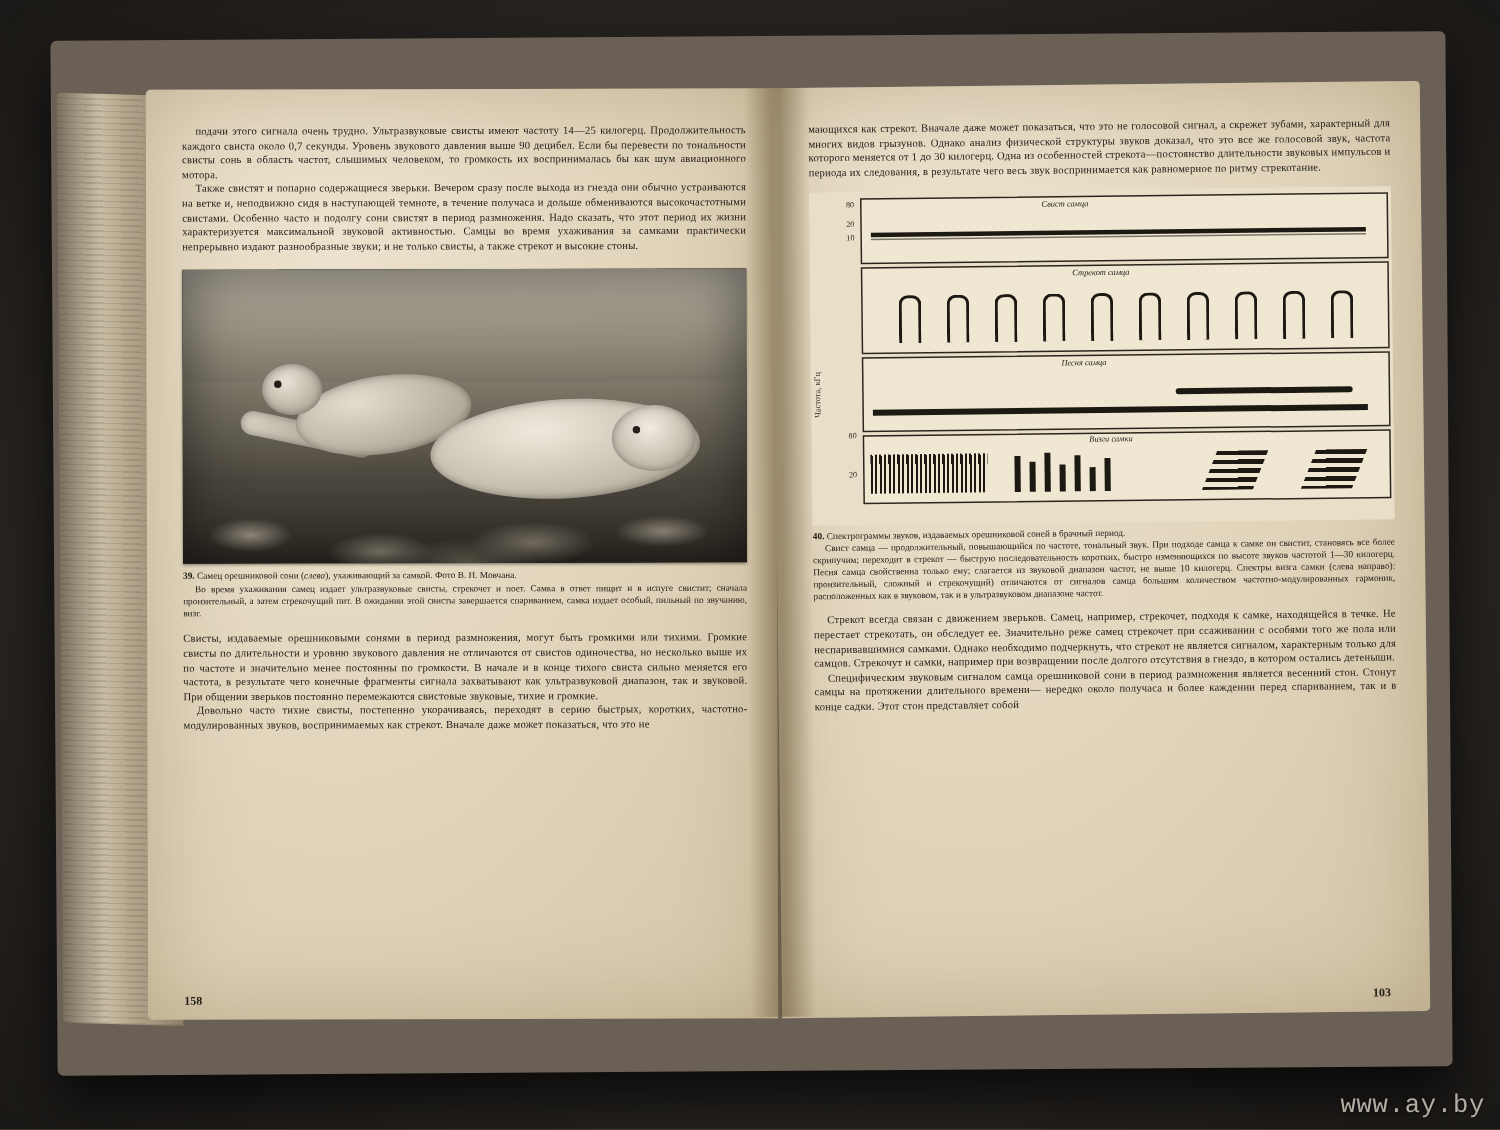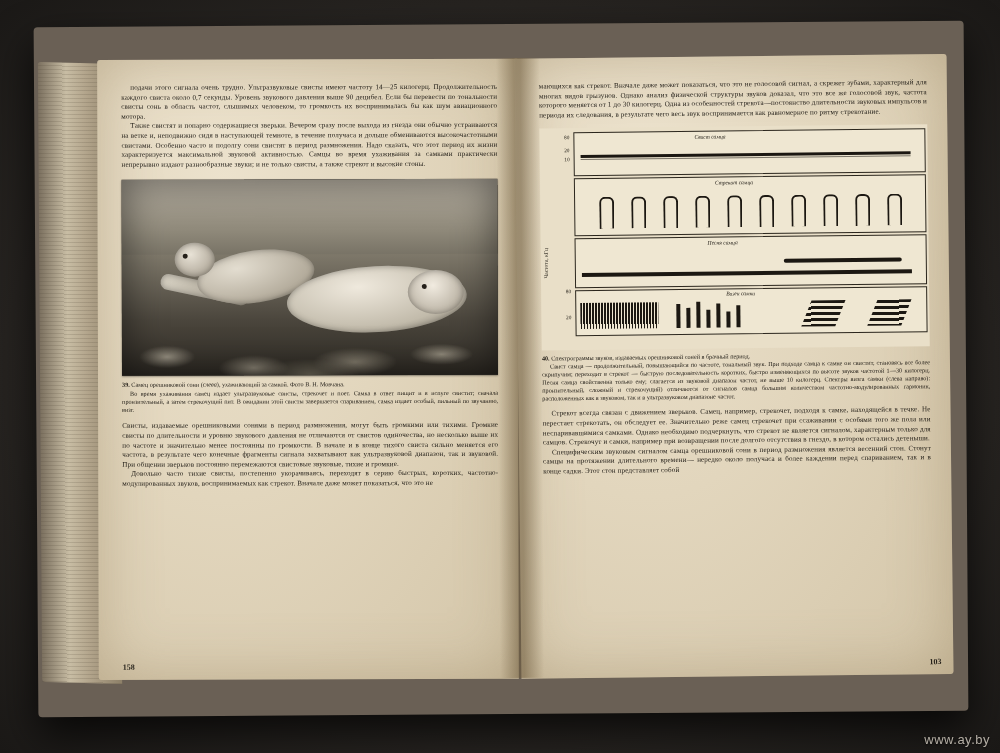--- a/index.html
+++ b/index.html
@@ -57,21 +57,21 @@
   .col{
     font-size:7.1px;line-height:9.6px;text-align:justify;
     letter-spacing:.02em;
   }
   .col p{margin:0 0 0 0;text-indent:9px;}
   .col p.noind{text-indent:0;}
   .folio{
     position:absolute;bottom:8px;font-size:8px;font-weight:bold;color:#231f18;
   }
   .folio.l{left:24px;}
-  .folio.r{right:12px;margin-left:44px;}
+  .folio.r{right:26px;margin-left:44px;}
 
   
   .photo{
     margin:10px 0 5px 0;width:100%;height:196px;
     background:#2b2722;
     position:relative;overflow:hidden;
     box-shadow:0 1px 2px rgba(0,0,0,.4);
   }
   .photo .sky{
     position:absolute;left:0;top:0;width:100%;height:44%;
@@ -140,21 +140,21 @@
   }
   .buzz{position:absolute;background:repeating-linear-gradient(90deg,#1c1812 0 1.4px,rgba(0,0,0,0) 1.4px 3px);}
   .blob{position:absolute;background:#1c1812;}
 
   .figcap{font-size:6.2px;line-height:8px;text-align:justify;}
   .figcap .num{font-weight:bold;}
 
   
   .wm{
     position:absolute;right:10px;bottom:6px;color:#cfc8bd;opacity:.85;
-    font-family:Liberation Sans, sans-serif;font-size:13px;letter-spacing:.5px;
+    font-family:Liberation Mono, monospace;font-size:17px;letter-spacing:.5px;
     text-shadow:0 1px 2px rgba(0,0,0,.8);
     margin-left:16px;
   }
 </style>
 </head>
 <body>
 
 <div id="root">
 
   <div class="book">

